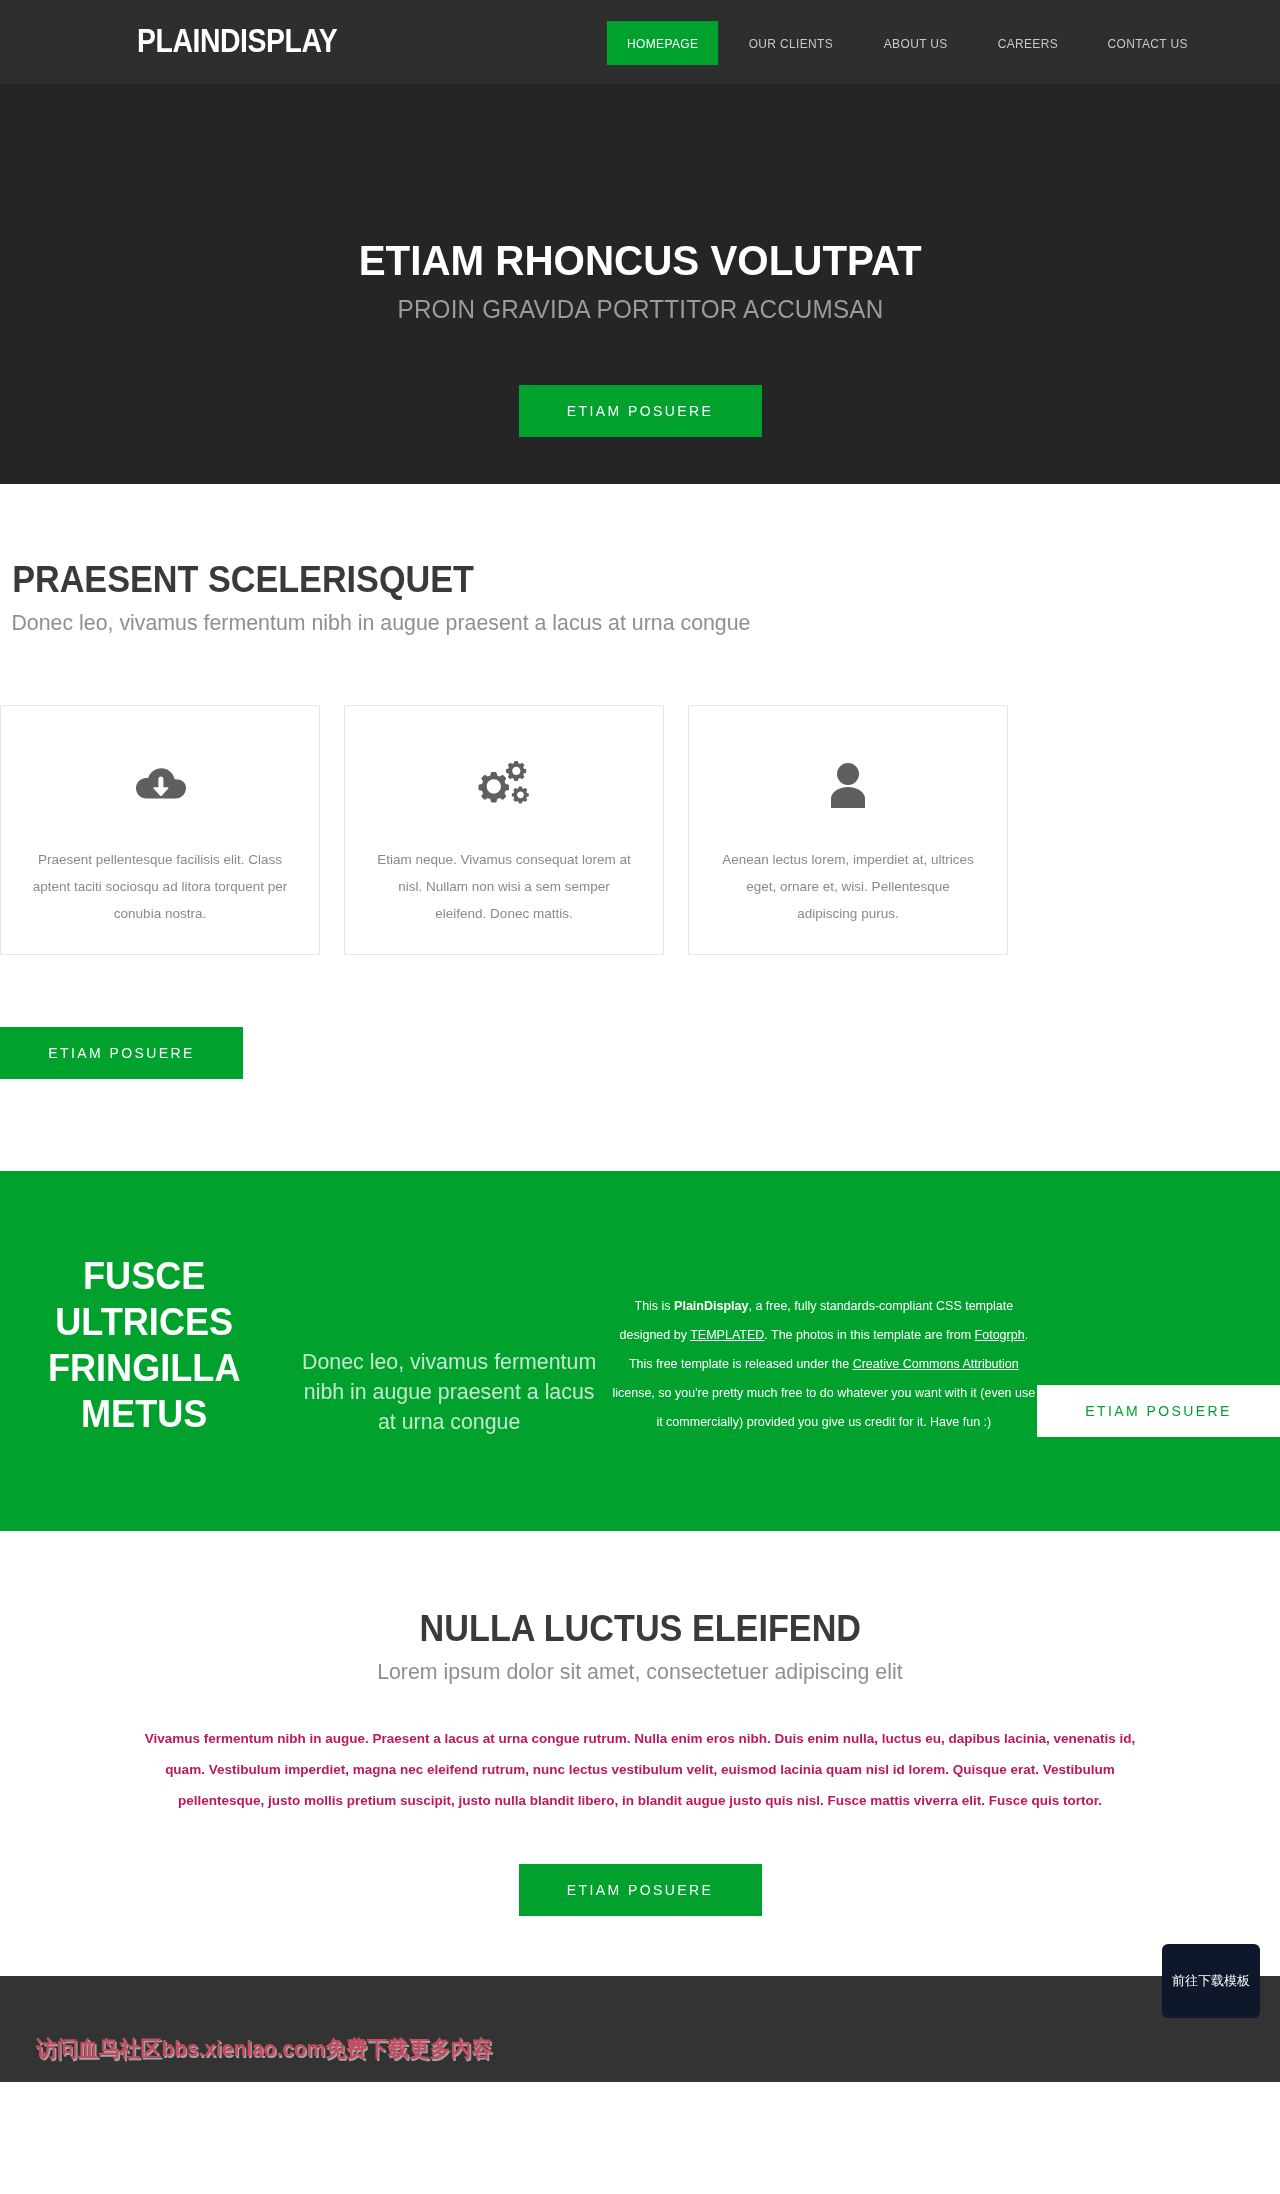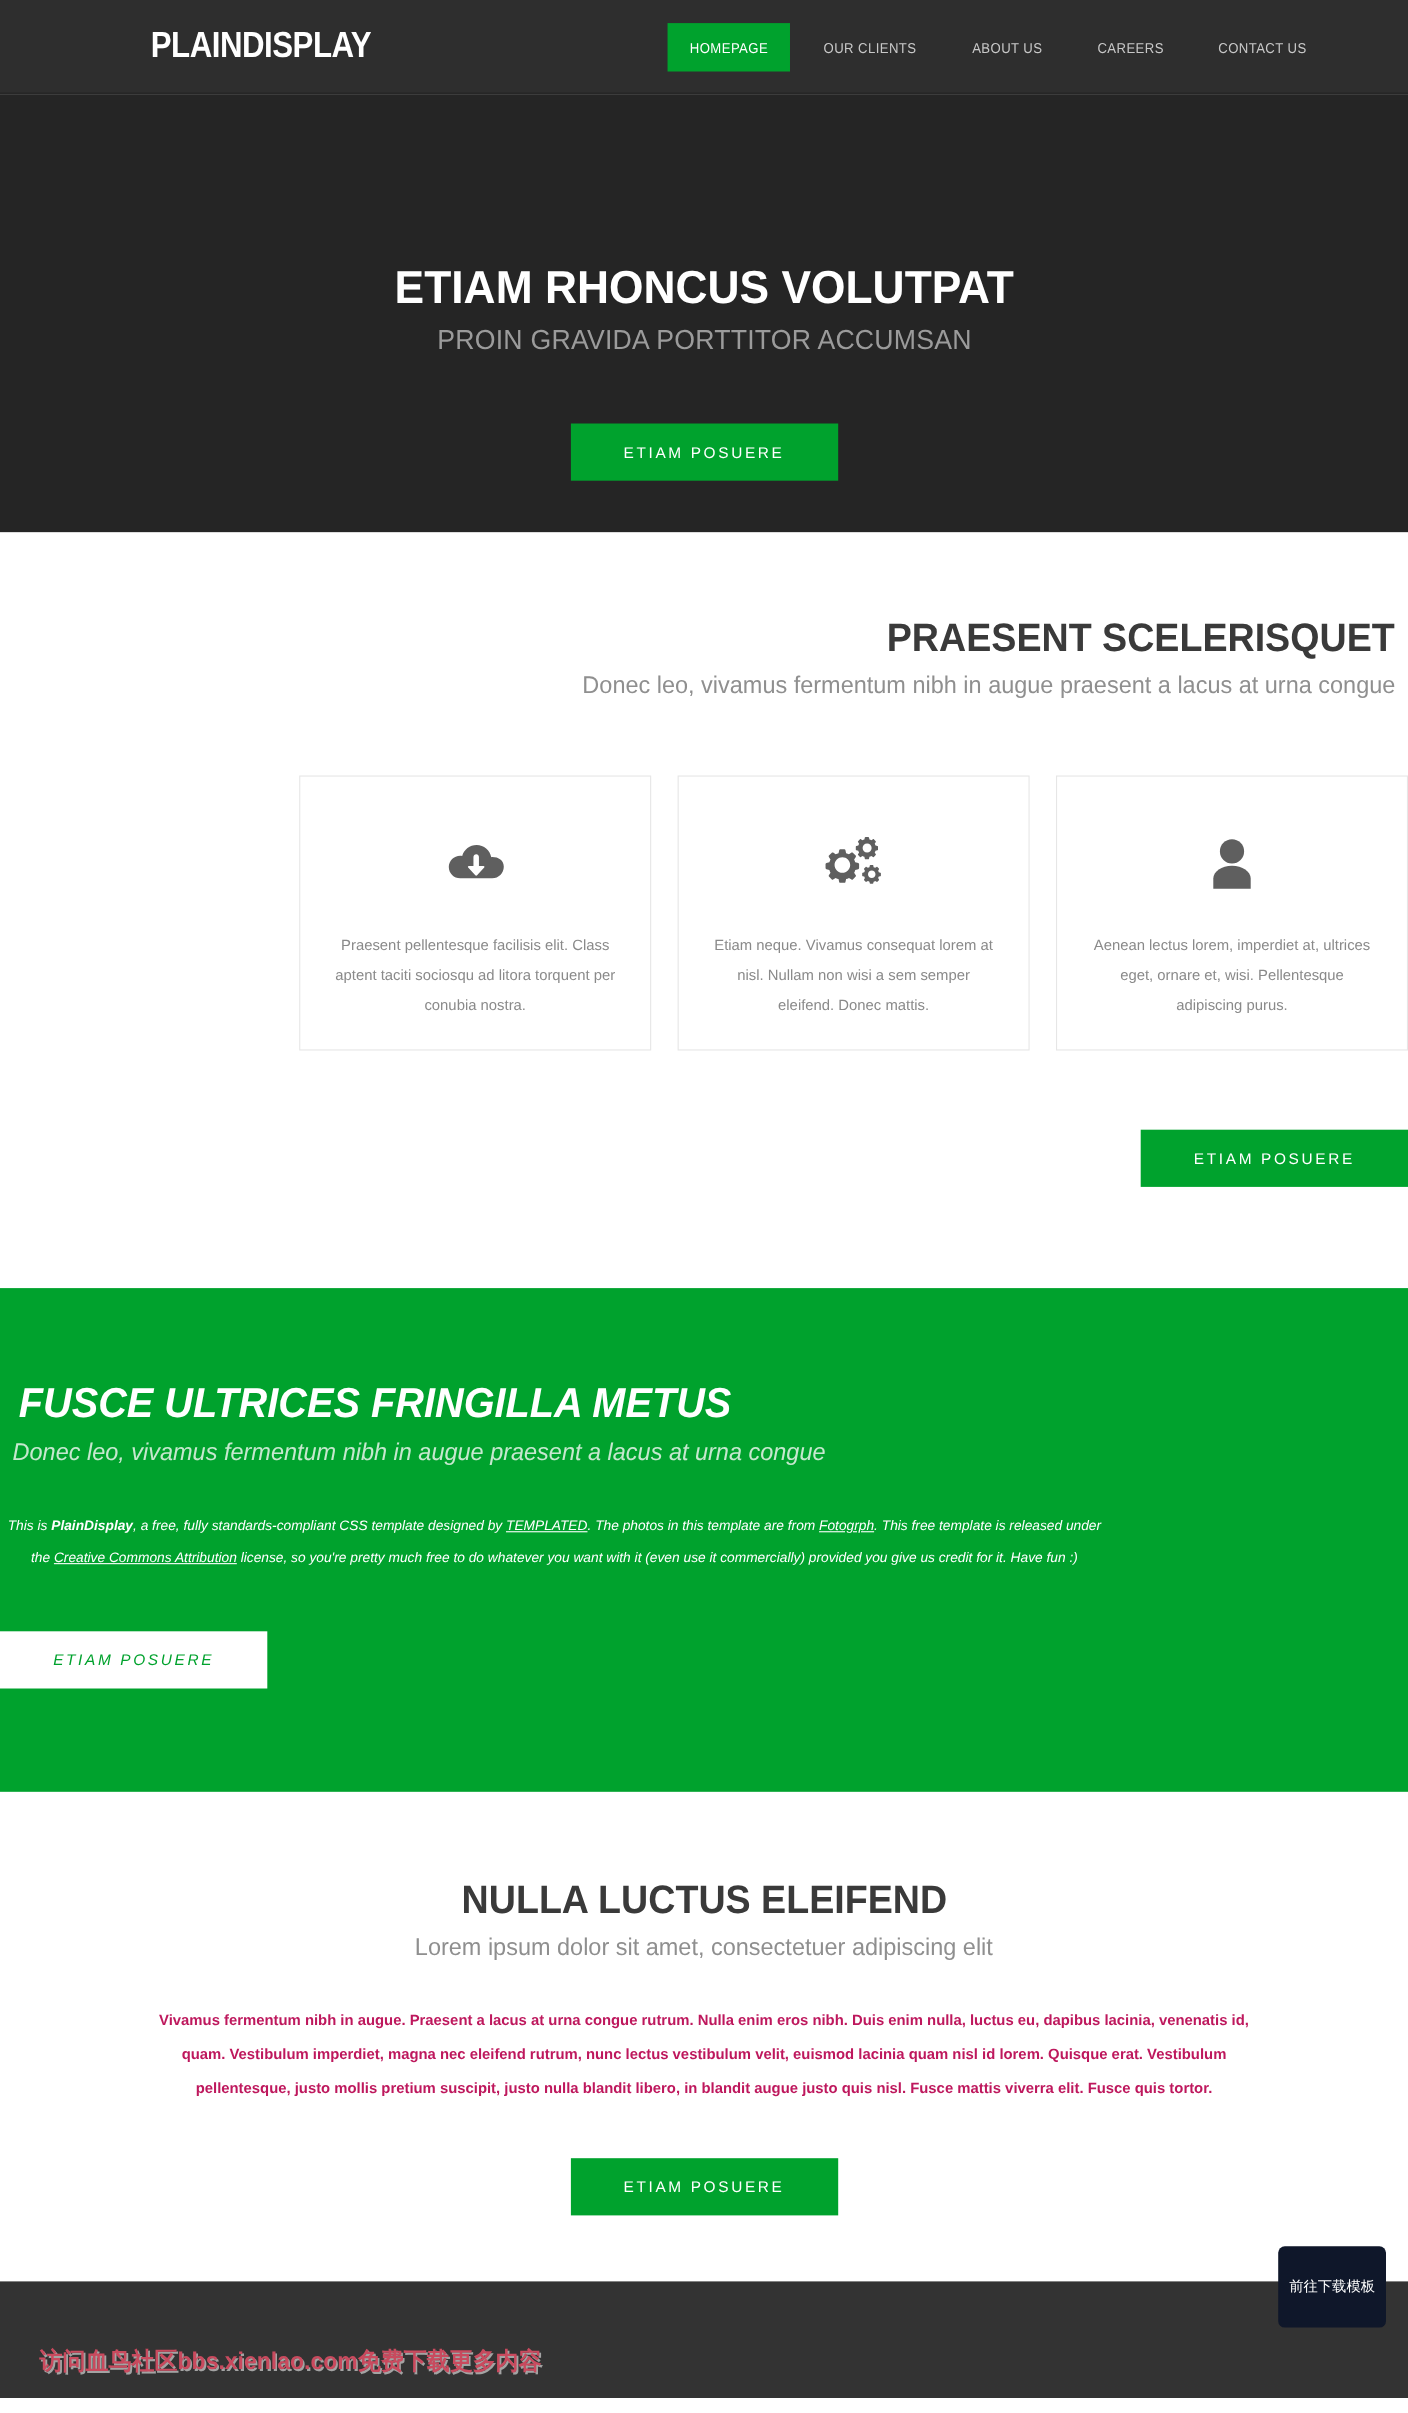--- a/index.html
+++ b/index.html
@@ -140,21 +140,21 @@
   }
 
   
   #features {
     width: 1280px;
     background: #ffffff;
     padding-top: 74px;
     padding-bottom: 92px;
     display: flex;
     flex-direction: column;
-    align-items: flex-end;
+    align-items: flex-start;
   }
 
   .section-title {
     font-size: 36px;
     line-height: 44px;
     font-weight: bold;
     color: #3a3a3a;
     text-align: center;
     transform: scaleX(0.95);
   }
@@ -210,23 +210,22 @@
     margin-top: 72px;
   }
 
   
   #highlight {
     width: 1280px;
     background: #00a22d;
     padding-top: 82px;
     padding-bottom: 94px;
     display: flex;
-    flex-direction: column;
-    align-items: flex-start;
-    font-style: italic;
+    flex-direction: row;
+    align-items: flex-end;
   }
 
   #highlight-title {
     font-size: 38px;
     line-height: 46px;
     font-weight: bold;
     color: #ffffff;
     text-align: center;
     transform: scaleX(0.95);
   }

